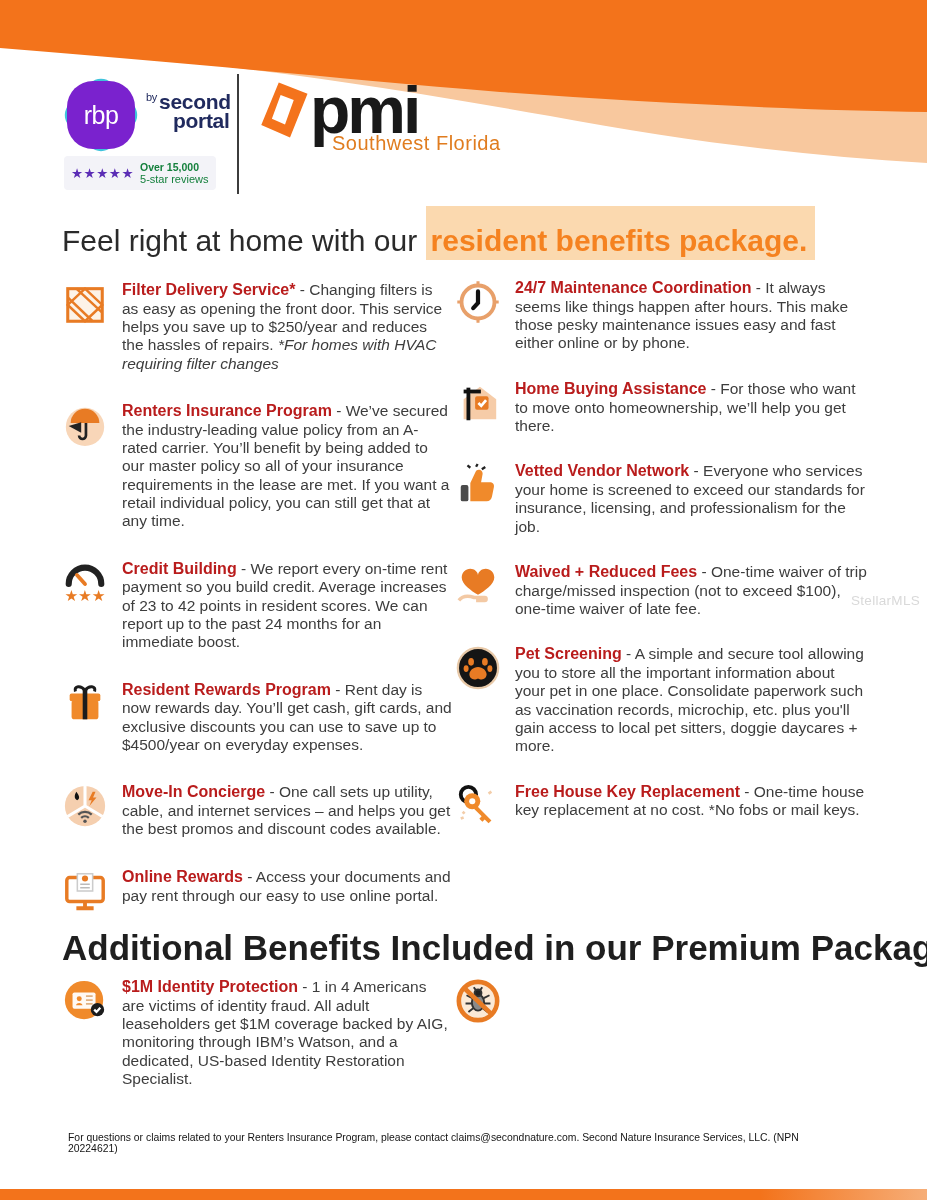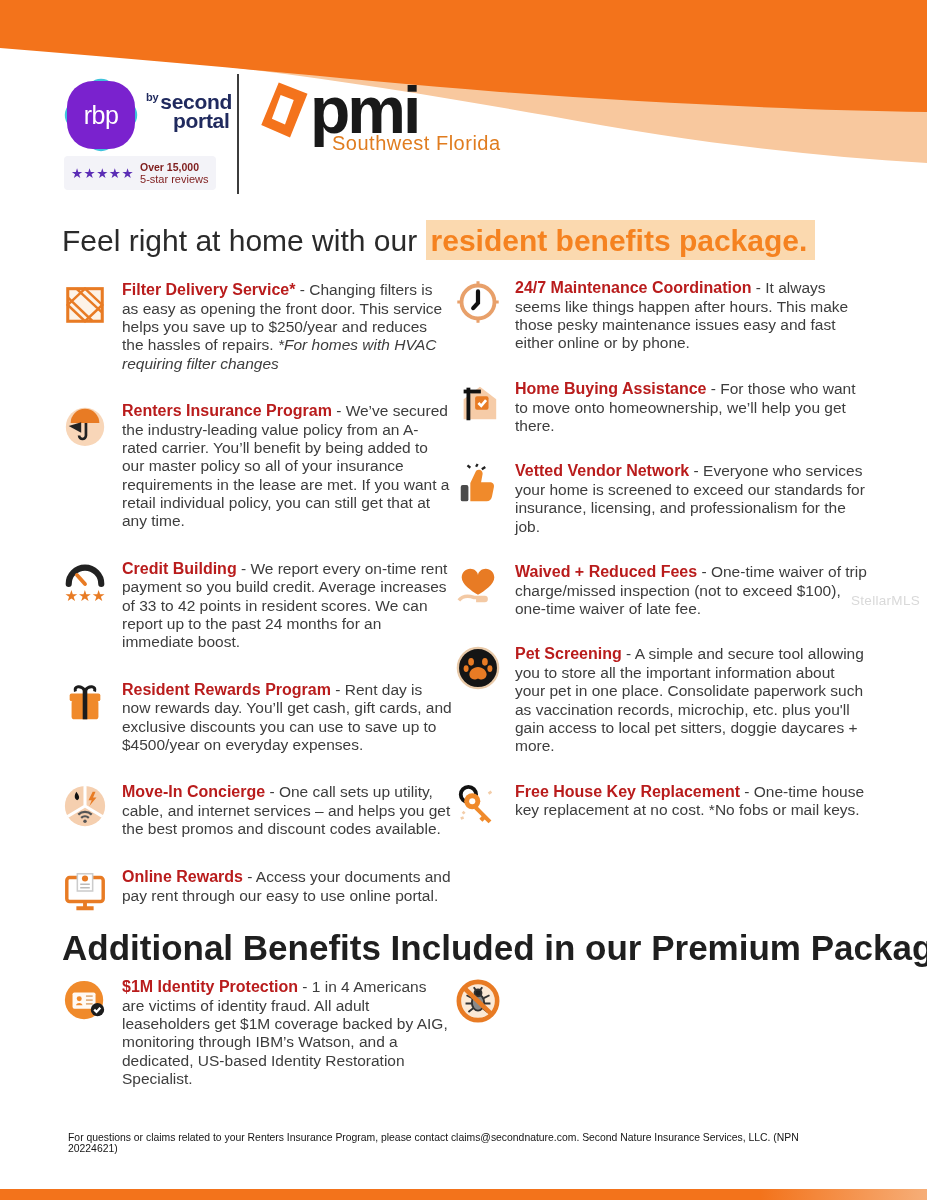--- a/index.html
+++ b/index.html
@@ -9,35 +9,35 @@
   }
   
   .wave{position:absolute;top:0;left:0;width:927px;height:178px;pointer-events:none}
   
   .rbp-wrap{position:absolute;left:64px;top:78px;width:74px;height:74px}
   .rbp-teal{position:absolute;inset:7px;background:#3FC3DC;border-radius:15px;transform:rotate(45deg)}
   .rbp-purple{position:absolute;inset:3px;background:#7A22CE;border-radius:26px}
   .rbp-purple span{position:absolute;inset:0;display:flex;align-items:center;justify-content:center;
     color:#fff;font-weight:normal;font-size:25px;letter-spacing:-.5px}
   .brand{position:absolute;left:146px;top:92px;color:#202A5E;line-height:.92;font-weight:bold;font-size:21px;letter-spacing:-.3px}
-  .brand .by{font-size:11px;font-weight:bold;vertical-align:8px;margin-right:2px}
+  .brand .by{font-size:11px;font-weight:normal;vertical-align:8px;margin-right:2px}
   .brand .l2{display:block;padding-left:27px}
   .reviews{position:absolute;left:64px;top:156px;width:152px;height:34px;background:#F3F3F8;border-radius:4px;
     display:flex;align-items:center;gap:6px;padding:0 7px;box-sizing:border-box}
   .reviews .stars{color:#5B2DB5;font-size:13.5px;letter-spacing:.5px;white-space:nowrap}
-  .reviews .rv{display:flex;flex-direction:column;color:#7f1d1d}
+  .reviews .rv{display:flex;flex-direction:column;color:#15803d}
   .reviews .rv .r1{font-size:10.5px;font-weight:bold}
   .reviews .rv .r2{font-size:11px}
   .divider{position:absolute;left:237px;top:74px;width:2px;height:120px;background:#3c3c3c}
   .pmi-row{position:absolute;left:260px;top:80px;display:flex;align-items:center;gap:0}
   .pmi-name{font-size:66px;font-weight:bold;color:#191919;letter-spacing:-3px;line-height:.92}
   .pmi-region{position:absolute;left:332px;top:132px;font-size:20px;color:#E07C1F;letter-spacing:.5px}
   
   .hero{position:absolute;left:62px;top:224px;font-size:30px;color:#2a2a2a;white-space:nowrap}
-  .hero .hl{background:#FBD9AF;color:#F58220;font-weight:bold;padding:4px 8px 3px 5px}
+  .hero .hl{background:#FBD9AF;color:#F58220;font-weight:bold;padding:18px 8px 3px 5px}
   
   .col{position:absolute;display:flex;flex-direction:column}
   .col-left{left:62px;top:281px;width:390px}
   .col-right{left:455px;top:279px;width:414px}
   .item{display:flex;gap:14px;margin-bottom:27px}
   .col-left .item{margin-bottom:29px}
   .ic{flex:0 0 46px;width:46px;height:46px}
   .ic svg{width:46px;height:46px;display:block}
   .txt{margin:0;font-size:15.5px;line-height:1.18;color:#3d3d3d}
   .txt b{font-size:16px;color:#b91c1c}
@@ -125,21 +125,21 @@
   <div class="item">
     <span class="ic">
       <svg viewBox="0 0 24 24">
           <path d="M3.5 12.5 a8.5 8.5 0 0 1 17 0" fill="none" stroke="#222" stroke-width="3.2" stroke-linecap="round"></path>
           <line x1="12" y1="12.5" x2="7.8" y2="7.8" stroke="#E87B24" stroke-width="2" stroke-linecap="round"></line>
           <text x="12" y="21.5" font-size="8" fill="#E87B24" text-anchor="middle">★★★</text>
         </svg>
     </span>
     <p class="txt">
       <b>Credit Building</b>
-      <span>- We report every on-time rent payment so you build credit. Average increases of 33 to 42 points in resident scores. We can report up to the past 24 months for an immediate boost.</span>
+      <span>- We report every on-time rent payment so you build credit. Average increases of 23 to 42 points in resident scores. We can report up to the past 24 months for an immediate boost.</span>
     </p>
   </div>
 
   <div class="item">
     <span class="ic">
       <svg viewBox="0 0 24 24">
           <rect x="5" y="10" width="14" height="10" rx="1.5" fill="#F08A2B"></rect>
           <rect x="4" y="6.5" width="16" height="4" rx="1" fill="#F08A2B"></rect>
           <rect x="10.8" y="4.5" width="2.4" height="15.5" fill="#1c1c1c"></rect>
           <path d="M12 5 c-2 -3 -6 -2.5 -5 0.5 M12 5 c2 -3 6 -2.5 5 0.5" stroke="#1c1c1c" stroke-width="1.6" fill="none"></path>

